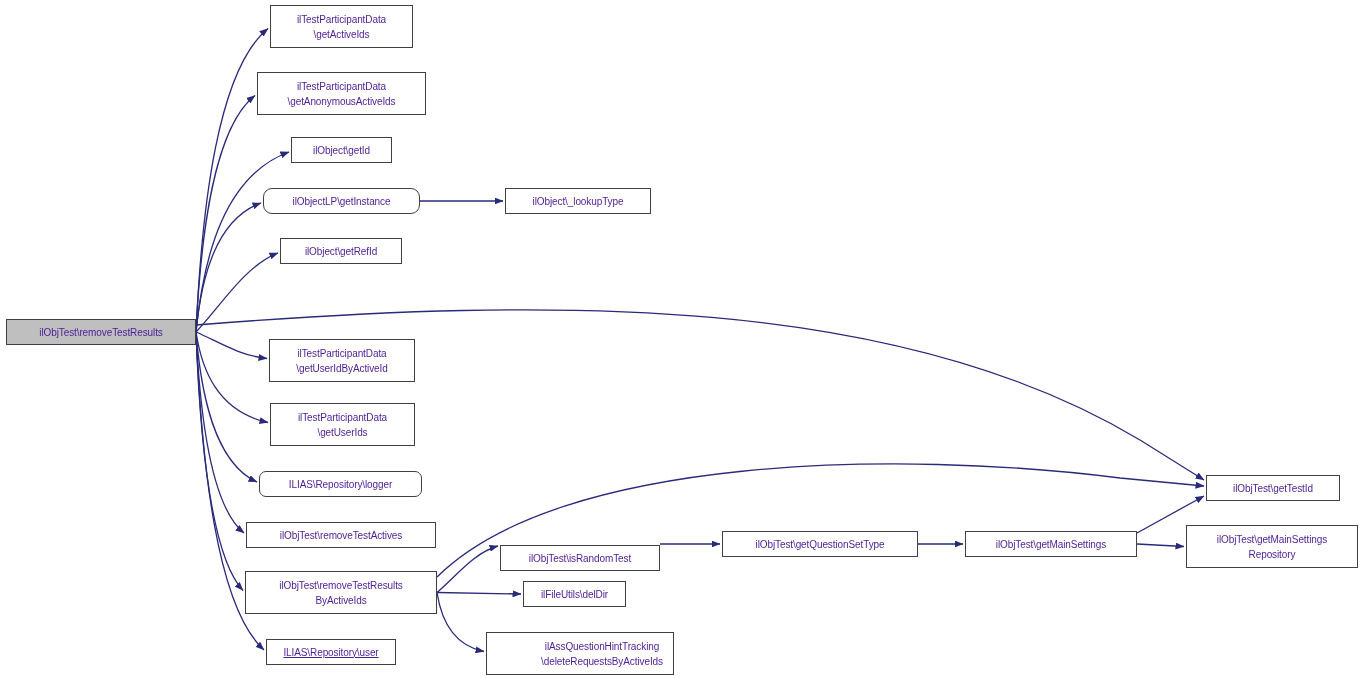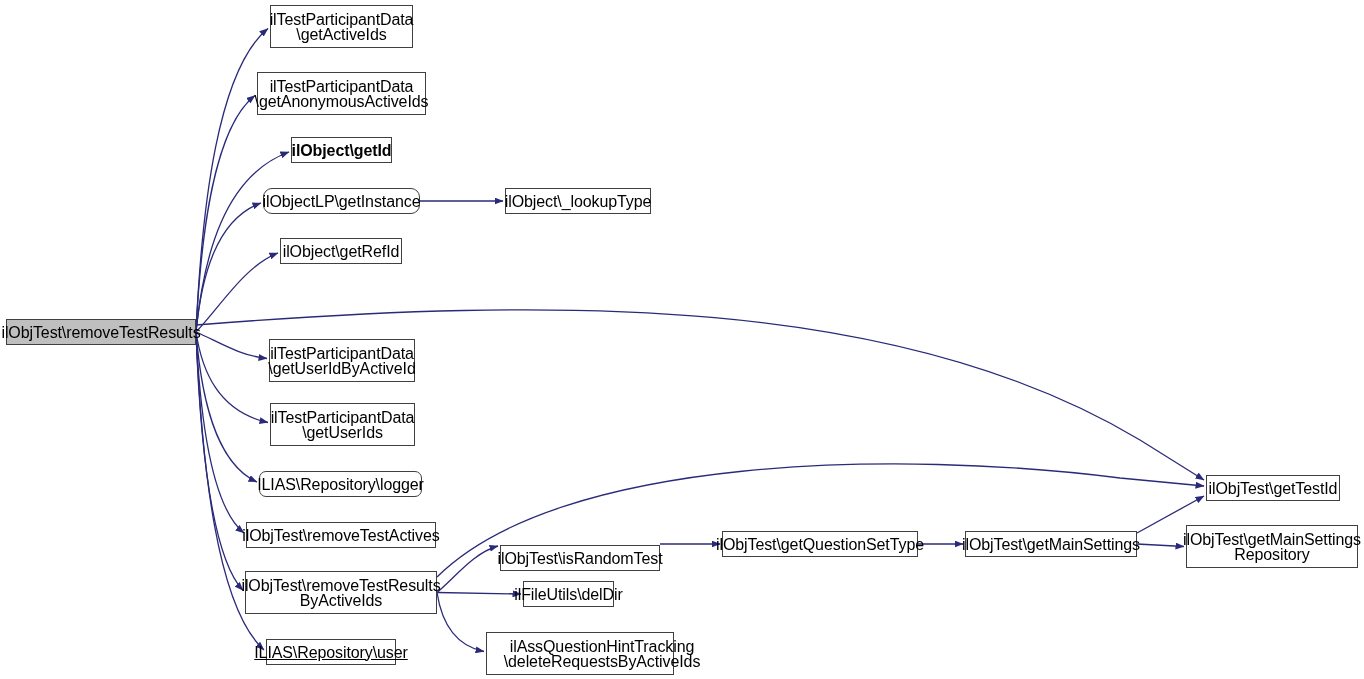--- a/index.html
+++ b/index.html
@@ -23,22 +23,22 @@
     top: 0;
     width: 1364px;
     height: 679px;
     pointer-events: none;
   }
   .node {
     position: absolute;
     box-sizing: border-box;
     border: 1px solid #404040;
     background: #ffffff;
-    color: #000000;
-    font-size: 16px;
+    color: #4c1d95;
+    font-size: 10px;
     line-height: 15px;
     text-align: center;
     display: flex;
     align-items: center;
     justify-content: center;
     white-space: pre-line;
     letter-spacing: -0.1px;
     z-index: 2;
   }
   .node.root {
@@ -79,35 +79,35 @@
         <path d="M 1137 544 L 1184 546.5" fill="none" stroke="#2a2a7a" stroke-width="1.3" marker-end="url(#arrowhead)"></path>
         <path d="M 1137 533 L 1204 496" fill="none" stroke="#2a2a7a" stroke-width="1.3" marker-end="url(#arrowhead)"></path>
       </g>
   </svg>
   <div id="node-layer">
       <div class="node root" style="left: 6px; top: 319px; width: 190px; height: 26px;">ilObjTest\removeTestResults</div>
       <div class="node" style="left: 270px; top: 5px; width: 143px; height: 43px;">ilTestParticipantData
 \getActiveIds</div>
       <div class="node" style="left: 257px; top: 72px; width: 169px; height: 43px;">ilTestParticipantData
 \getAnonymousActiveIds</div>
-      <div class="node" style="left: 291px; top: 137px; width: 101px; height: 26px; font-weight: bold;">ilObject\getId</div>
+      <div class="node" style="left: 291px; top: 137px; width: 101px; height: 26px;">ilObject\getId</div>
       <div class="node" style="left: 263px; top: 188px; width: 157px; height: 26px; border-radius: 9px;">ilObjectLP\getInstance</div>
       <div class="node" style="left: 280px; top: 238px; width: 122px; height: 26px;">ilObject\getRefId</div>
       <div class="node" style="left: 269px; top: 339px; width: 146px; height: 43px;">ilTestParticipantData
 \getUserIdByActiveId</div>
       <div class="node" style="left: 270px; top: 403px; width: 145px; height: 43px;">ilTestParticipantData
 \getUserIds</div>
       <div class="node" style="left: 259px; top: 471px; width: 163px; height: 26px; border-radius: 7px;">ILIAS\Repository\logger</div>
       <div class="node" style="left: 246px; top: 522px; width: 190px; height: 26px;">ilObjTest\removeTestActives</div>
       <div class="node" style="left: 245px; top: 571px; width: 192px; height: 43px;">ilObjTest\removeTestResults
 ByActiveIds</div>
       <div class="node" style="left: 266px; top: 639px; width: 130px; height: 26px; text-decoration: underline;">ILIAS\Repository\user</div>
       <div class="node" style="left: 505px; top: 188px; width: 146px; height: 26px;">ilObject\_lookupType</div>
       <div class="node" style="left: 500px; top: 545px; width: 160px; height: 26px;">ilObjTest\isRandomTest</div>
-      <div class="node" style="left: 523px; top: 581px; width: 91px; height: 26px;">ilFileUtils\delDir</div>
+      <div class="node" style="left: 523px; top: 581px; width: 103px; height: 26px;">ilFileUtils\delDir</div>
       <div class="node" style="left: 486px; top: 632px; width: 188px; height: 43px; padding-left: 44px;">ilAssQuestionHintTracking
 \deleteRequestsByActiveIds</div>
       <div class="node" style="left: 722px; top: 531px; width: 196px; height: 26px;">ilObjTest\getQuestionSetType</div>
       <div class="node" style="left: 965px; top: 531px; width: 172px; height: 26px;">ilObjTest\getMainSettings</div>
       <div class="node" style="left: 1206px; top: 475px; width: 134px; height: 26px;">ilObjTest\getTestId</div>
       <div class="node" style="left: 1186px; top: 525px; width: 172px; height: 43px;">ilObjTest\getMainSettings
 Repository</div>
     </div>
 </div>
 

